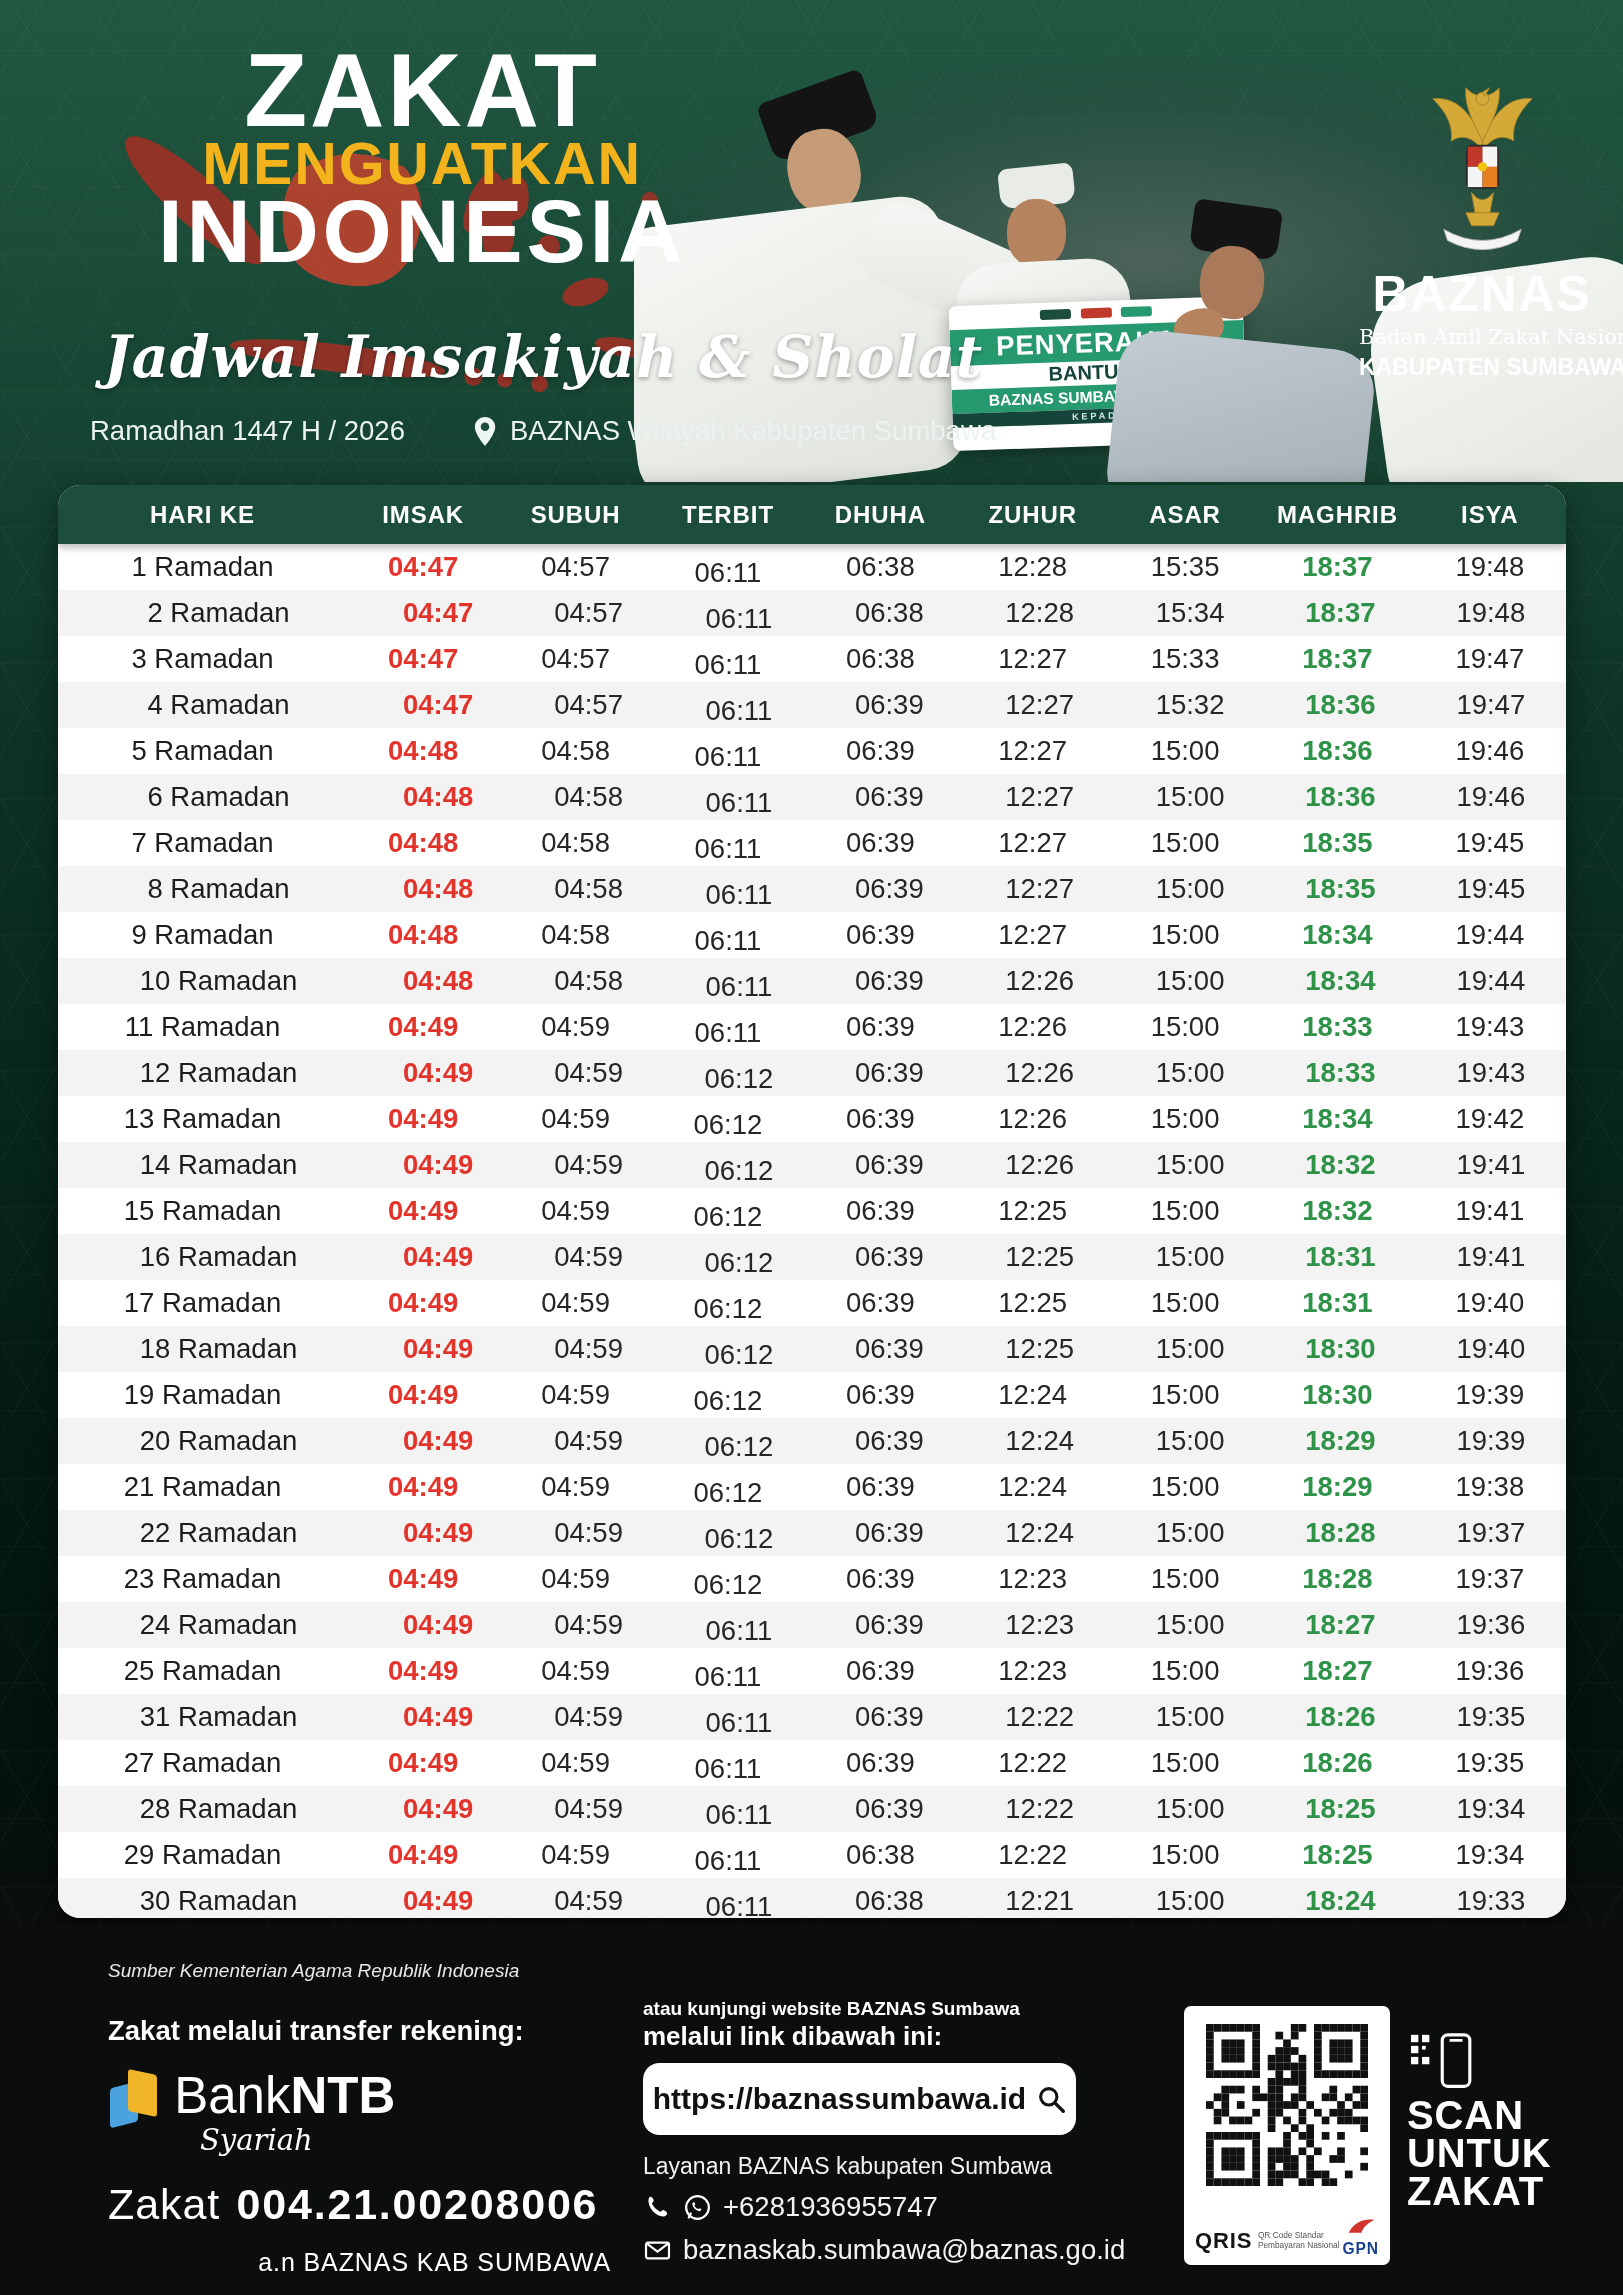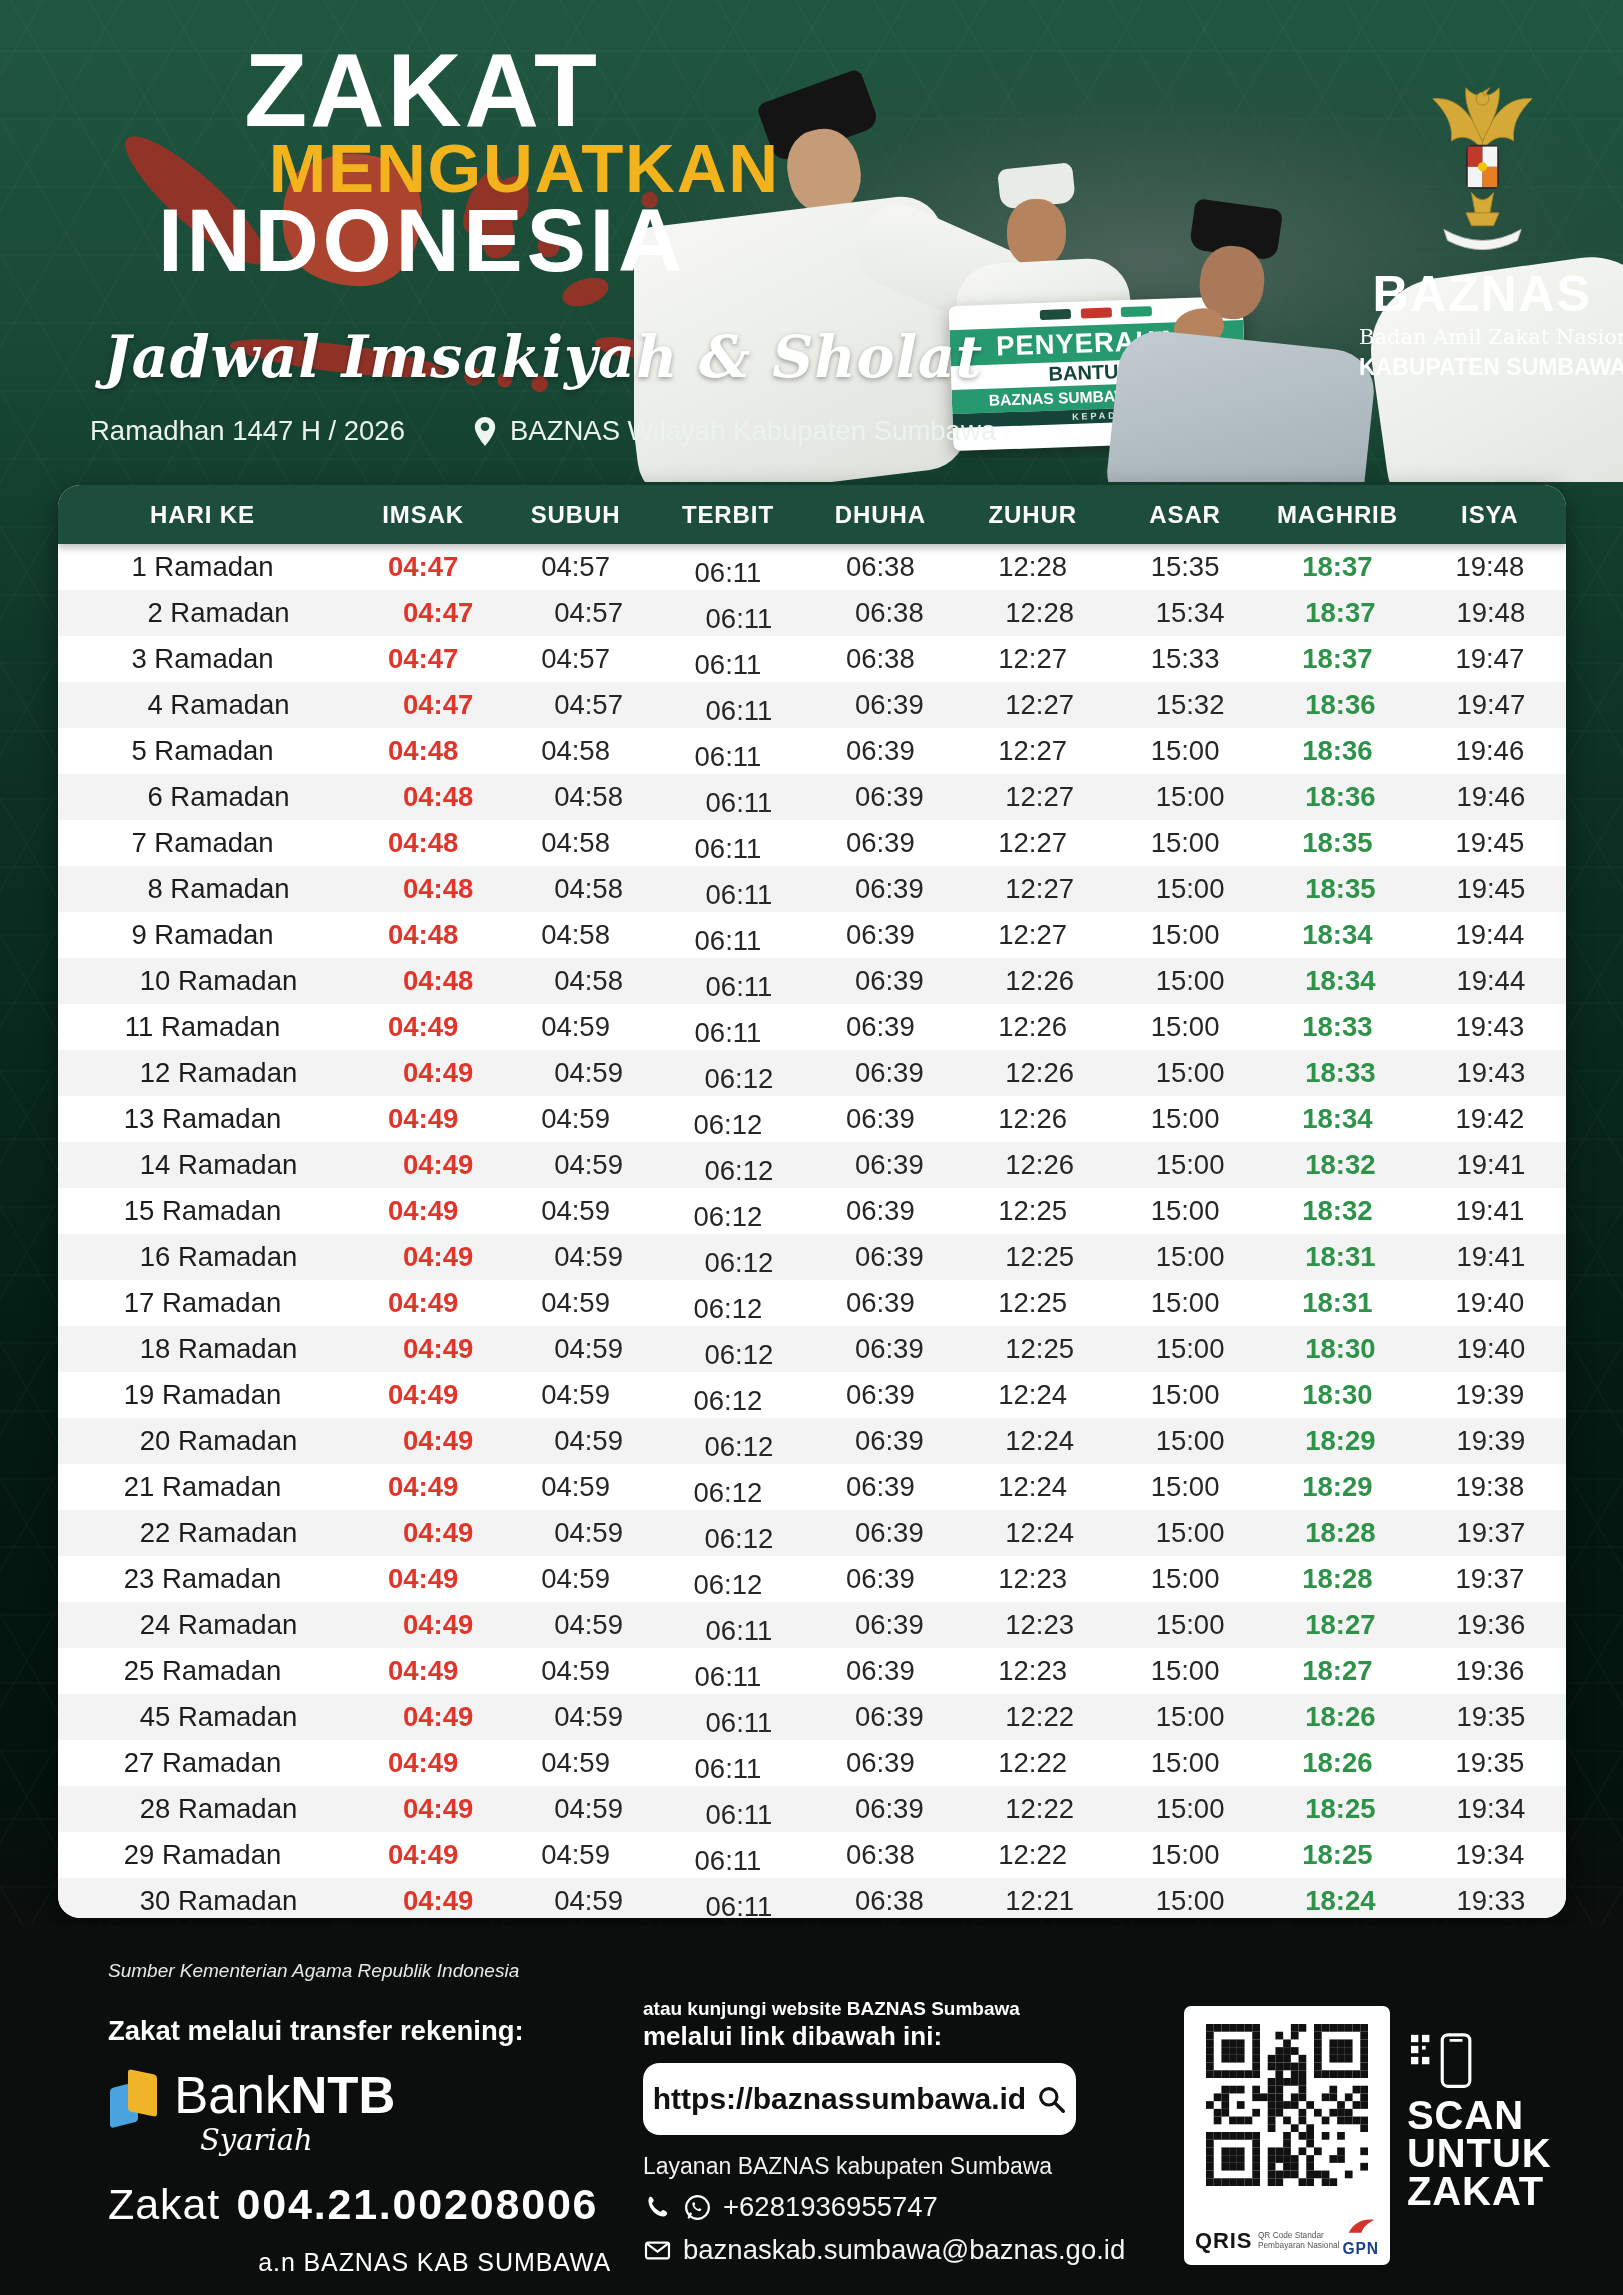--- a/index.html
+++ b/index.html
@@ -17,21 +17,21 @@
       repeating-linear-gradient(60deg, rgba(255,255,255,.022) 0 1.8px, transparent 1.8px 68px),
       repeating-linear-gradient(-60deg, rgba(255,255,255,.022) 0 1.8px, transparent 1.8px 68px),
       repeating-linear-gradient(0deg, rgba(255,255,255,.014) 0 1.8px, transparent 1.8px 68px);
     mix-blend-mode:screen;
   }
 
   
   .map-svg{ position:absolute; left:108px; top:136px; width:707px; height:303px; z-index:1; opacity:.92;}
   .title-block{ position:absolute; left:64px; top:39px; width:716px; text-align:center; z-index:2; font-weight:800; }
   .title-1{ font-size:103px; line-height:1.0; color:#ffffff; letter-spacing:2.8px; }
-  .title-2{ font-size:69px;  line-height:.92; color:#f2b31c; letter-spacing:1.8px; margin-top:-5.5px;text-align:right;}
+  .title-2{ font-size:59px;  line-height:.92; color:#f2b31c; letter-spacing:1.8px; margin-top:-5.5px;}
   .title-3{ font-size:89px;  line-height:.95; color:#ffffff; letter-spacing:3.7px; margin-top:-1.8px;}
 
   .subtitle{ position:absolute; left:81px; top:323px; z-index:3; color:#fff;
     font-family:"DejaVu Serif", serif; font-style:italic; font-weight:700; font-size:57px; letter-spacing:0.9px;
     text-shadow:0 1.8px 5.5px rgba(0,0,0,.35);margin-left:23px; }
   .meta-row{ position:absolute; left:90px; top:415px; z-index:3; display:flex; align-items:center; gap:13px; color:#eaf3ee; font-size:27.5px; }
   .meta-period{ font-weight:500; margin-right:55px; }
   .pin-icon{ width:24px; height:31px; display:inline-block; }
   .meta-location{ font-weight:400; }
 
@@ -488,21 +488,21 @@
           <div class="td c1">04:49</div>
           <div class="td c2">04:59</div>
           <div class="td c3">06:11</div>
           <div class="td c4">06:39</div>
           <div class="td c5">12:23</div>
           <div class="td c6">15:00</div>
           <div class="td c7">18:27</div>
           <div class="td c8">19:36</div>
         </div>
         <div class="tr alt">
-          <div class="td c0">45 Ramadan</div>
+          <div class="td c0">31 Ramadan</div>
           <div class="td c1">04:49</div>
           <div class="td c2">04:59</div>
           <div class="td c3">06:11</div>
           <div class="td c4">06:39</div>
           <div class="td c5">12:22</div>
           <div class="td c6">15:00</div>
           <div class="td c7">18:26</div>
           <div class="td c8">19:35</div>
         </div>
         <div class="tr">

